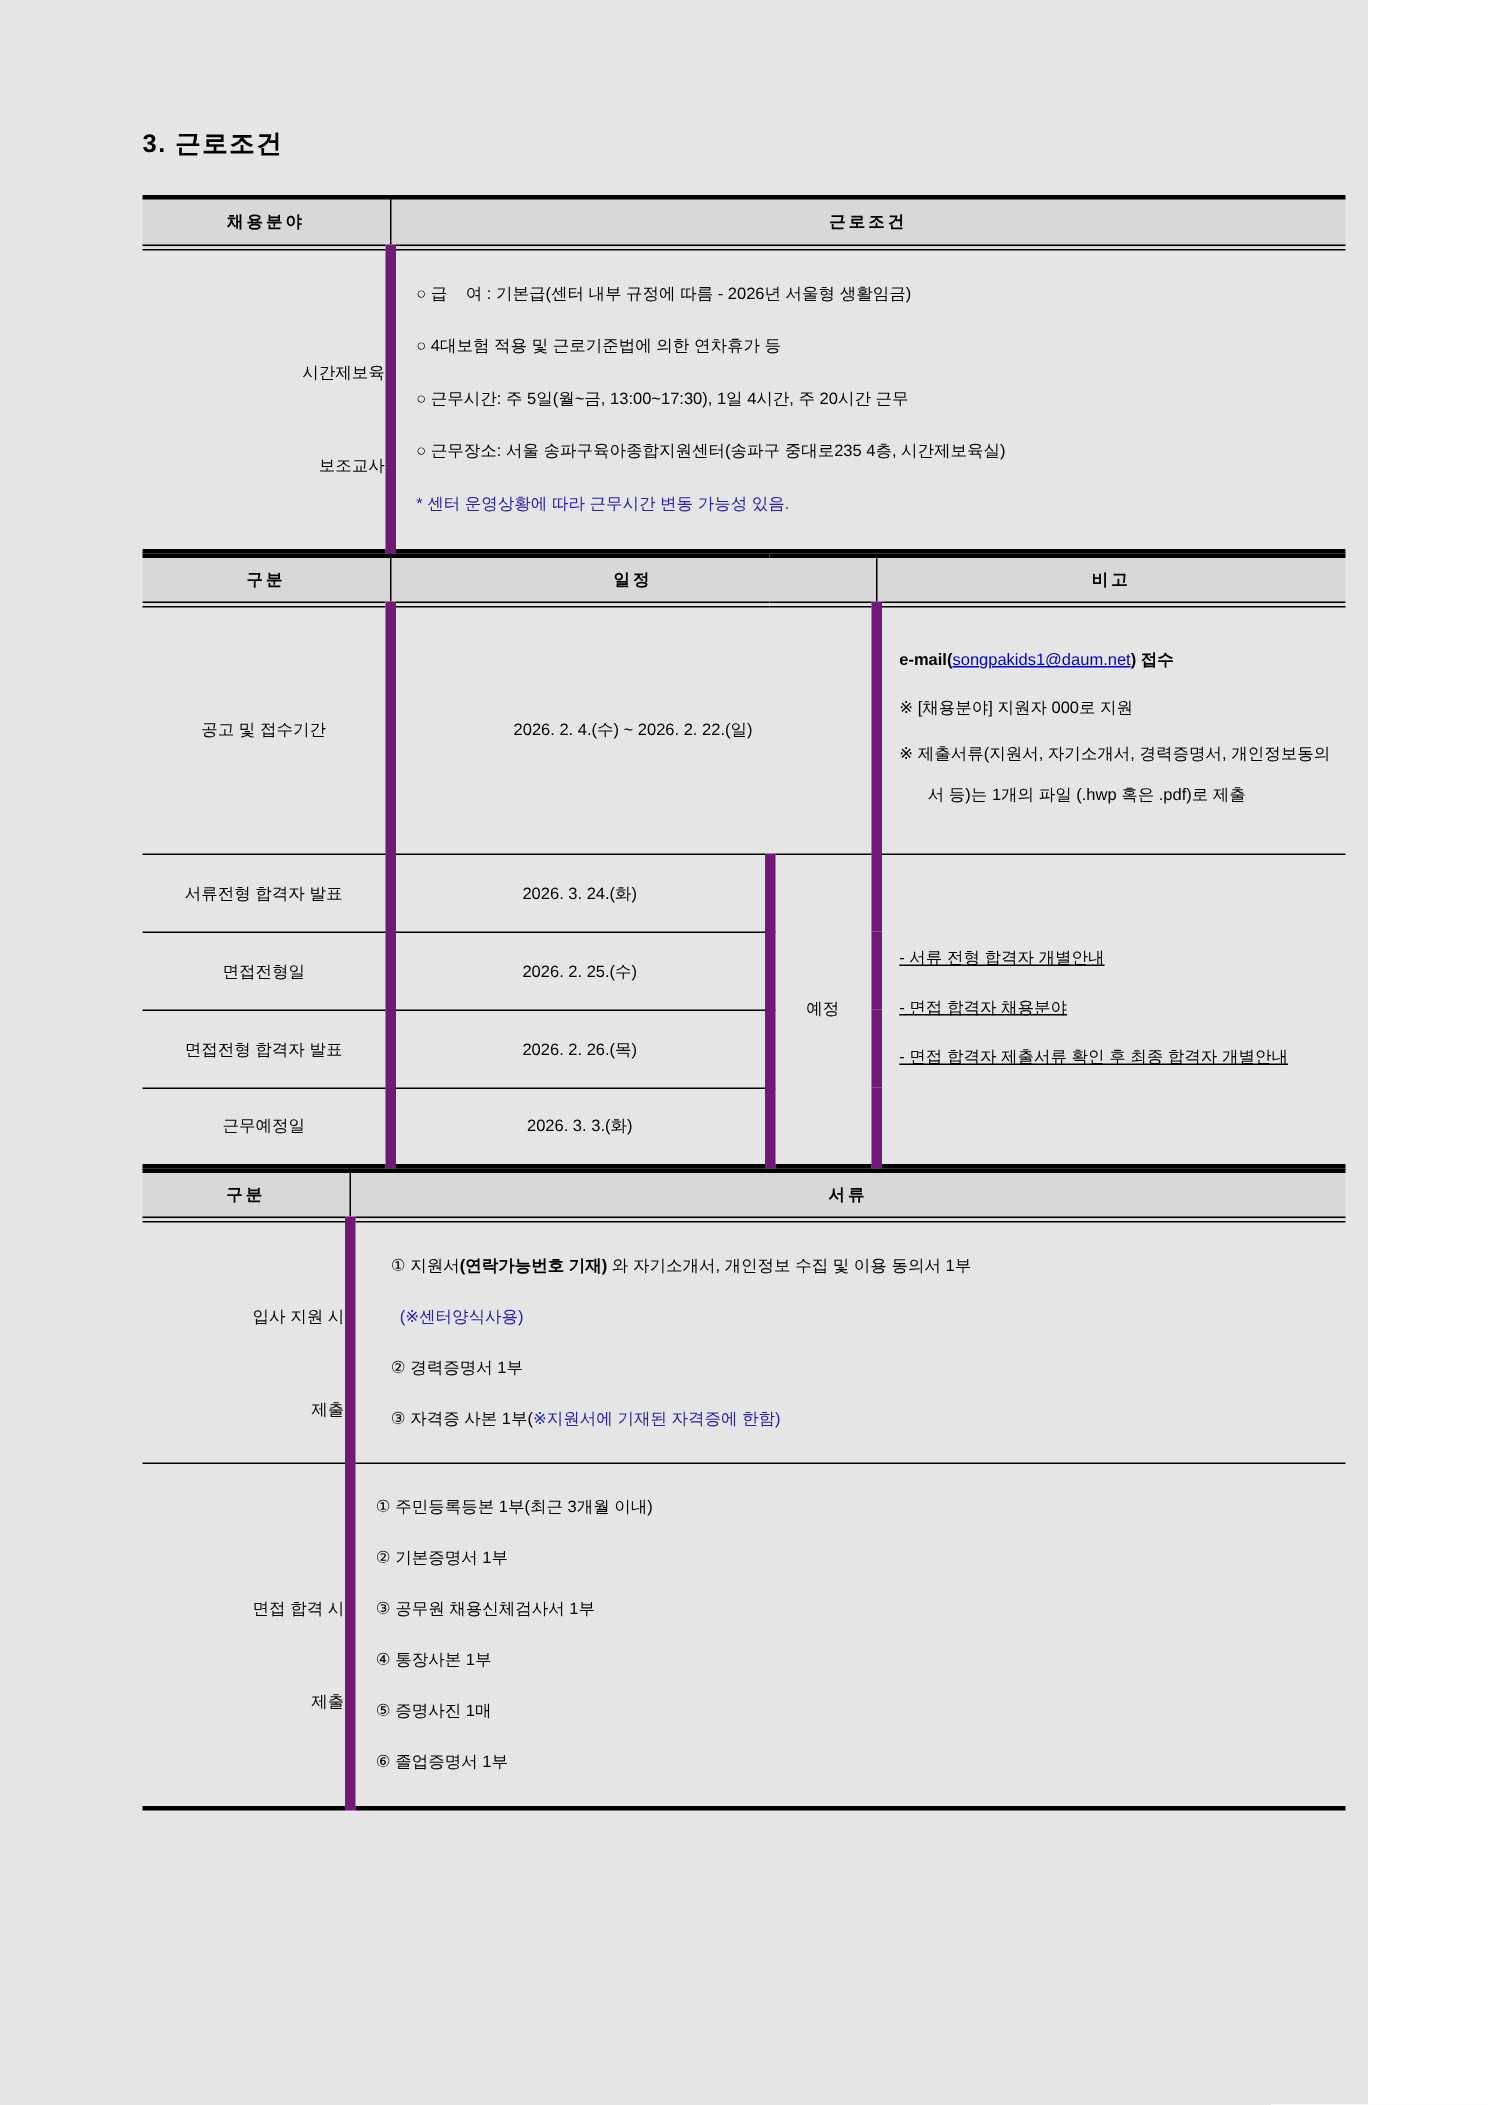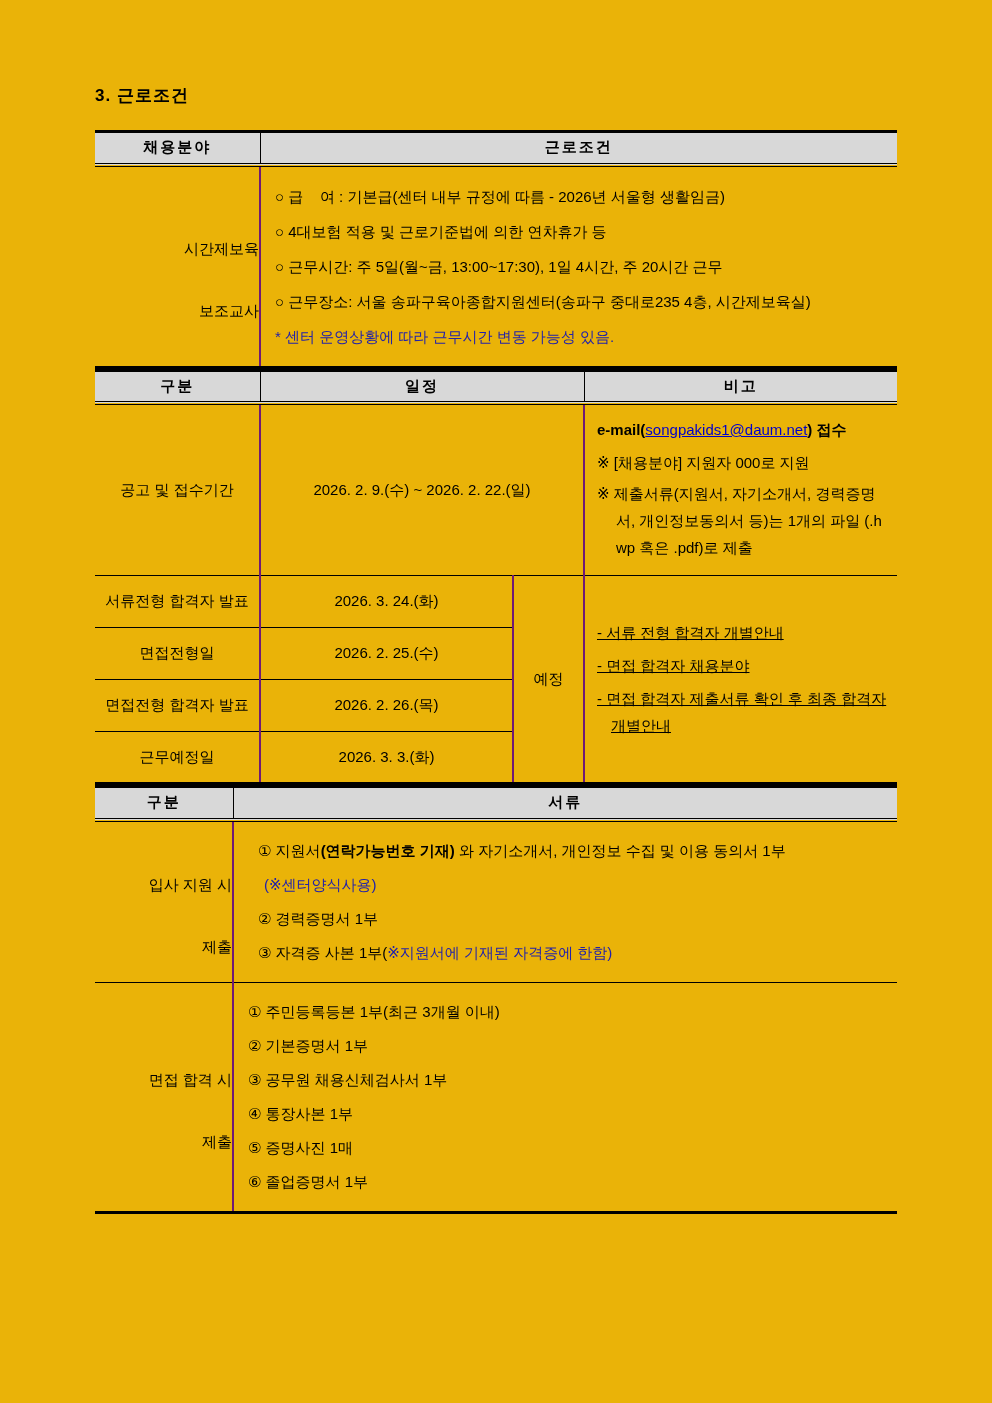--- a/index.html
+++ b/index.html
@@ -2,39 +2,39 @@
 <html><head>
 <meta charset="utf-8">
 <style>
   * { margin: 0; padding: 0; box-sizing: border-box; }
   html, body { background: #ffffff; }
   body {
     width: 992px; height: 1403px;
     font-family: "Liberation Sans", "DejaVu Sans", sans-serif;
     color: #000; overflow: hidden;
   }
-  .page { width: 992px; height: 1403px; padding: 84px 95px 0 95px; background: #eab308; }
+  .page { width: 912px; height: 1403px; padding: 84px 95px 0 95px; background: #e5e5e5; }
 
   .sec-title { font-size: 17px; font-weight: bold; letter-spacing: 1px; line-height: 24px; }
   .mt1 { margin-bottom: 22px; }
   .t4-title { margin-top: 40px; margin-bottom: 9px; }
   .t5-title { margin-top: 42px; margin-bottom: 7px; }
 
   table.doc {
     width: 802px; border-collapse: collapse; table-layout: fixed;
     border-top: 3px solid #000; border-bottom: 3px solid #000;
-    font-size: 15px;
+    font-size: 11px;
   }
   table.doc th {
     height: 33px; background: #d8d8d8; text-align: center; vertical-align: middle;
     font-weight: bold; border-bottom: 4px double #000; border-left: 1px solid #000;
     letter-spacing: 2px;
   }
   table.doc th:first-child { border-left: none; }
-  table.doc td { vertical-align: middle; border-left: 2px solid #701a75; }
+  table.doc td { vertical-align: middle; border-left: 7px solid #701a75; }
   table.doc td:first-child { border-left: none; }
   table.doc tbody tr + tr td { border-top: 1px solid #000; }
 
   .cell-center { text-align: center; }
   .two-line { line-height: 34px; text-align: right; margin-top: 28px; }
 
   .content-cell { padding: 12px 10px 12px 14px; }
   .bullet-line { line-height: 35px; white-space: pre-wrap; }
   .blue { color: #2222aa; }
 
@@ -101,21 +101,21 @@
     <thead>
       <tr>
         <th>구분</th>
         <th colspan="2">일정</th>
         <th>비고</th>
       </tr>
     </thead>
     <tbody>
       <tr class="t2-row1">
         <td class="cell-center">공고 및 접수기간</td>
-        <td colspan="2" class="cell-center">2026. 2. 9.(수) ~ 2026. 2. 22.(일)</td>
+        <td colspan="2" class="cell-center">2026. 2. 4.(수) ~ 2026. 2. 22.(일)</td>
         <td class="remark-cell">
           <div class="email-line"><span>e-mail(</span><a class="email-link" href="#">songpakids1@daum.net</a><span>) 접수</span></div>
           <div class="rem-note">※ [채용분야] 지원자 000로 지원</div>
           <div class="rem-note">※ 제출서류(지원서, 자기소개서, 경력증명서, 개인정보동의서 등)는 1개의 파일 (.hwp 혹은 .pdf)로 제출</div>
         </td>
       </tr>
       <tr class="t2-sched">
         <td class="cell-center">서류전형 합격자 발표</td>
         <td class="cell-center">2026. 3. 24.(화)</td>
         <td rowspan="4" class="cell-center">예정</td>

